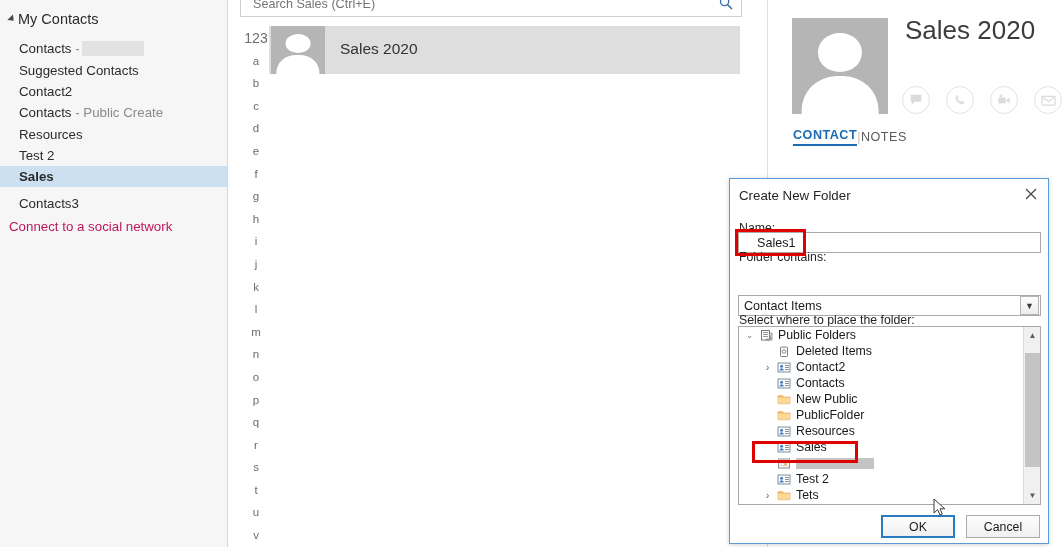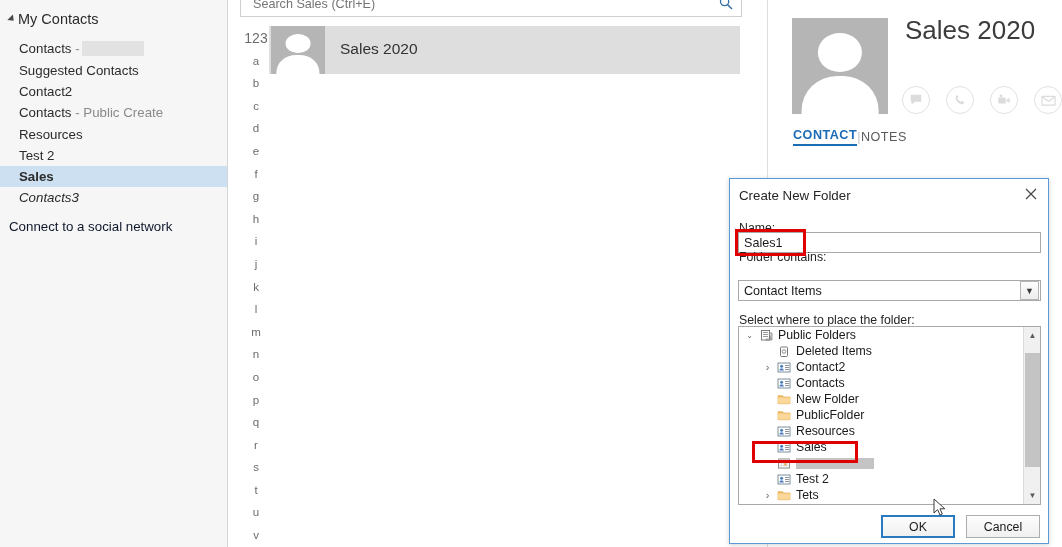--- a/index.html
+++ b/index.html
@@ -70,21 +70,21 @@
     width: 62px;
     height: 15px;
     background: #e2e2e2;
     vertical-align: -3px;
     margin-left: 2px;
   }
   #social-link {
     position: absolute;
     left: 9px; top: 219px;
     font-size: 13.3px;
-    color: #0f172a;
+    color: #be185d;
     white-space: nowrap;
     cursor: pointer;
   }
 
   
   #listpane {
     position: absolute;
     left: 229px; top: 0;
     width: 539px; height: 547px;
     background: #ffffff;
@@ -257,35 +257,35 @@
   #lbl-place { left: 9px; top: 134px; }
 
   #name-input {
     position: absolute;
     left: 8px; top: 53px;
     width: 303px; height: 21px;
     border: 1px solid #a9a9a9;
     background: #ffffff;
     font-size: 12.6px;
     color: #1a1a1a;
-    padding-left: 5px;
+    padding-left: 18px;
     font-family: "Liberation Sans", sans-serif;
     outline: none;
   }
   #name-highlight {
     position: absolute;
     left: 5px; top: 50px;
     width: 71px; height: 27px;
     border: 3px solid #e00000;
     pointer-events: none;
     z-index: 60;
   }
   #combo {
     position: absolute;
-    left: 8px; top: 101px;
+    left: 8px; top: 116px;
     width: 303px; height: 21px;
     border: 1px solid #a9a9a9;
     background: #ffffff;
     display: flex;
     align-items: center;
     cursor: default;
   }
   #combo-value {
     flex: 1;
     padding-left: 5px;
@@ -428,21 +428,21 @@
       <span>My Contacts</span>
     </div>
     <div id="sidebar-items">
         <div class="folder-item" style="top: 38px;"><span>Contacts</span><span class="suffix"> -</span><span class="redact"></span></div>
         <div class="folder-item" style="top: 60px;"><span>Suggested Contacts</span></div>
         <div class="folder-item" style="top: 81px;"><span>Contact2</span></div>
         <div class="folder-item" style="top: 102px;"><span>Contacts</span><span class="suffix"> - Public Create</span></div>
         <div class="folder-item" style="top: 124px;"><span>Resources</span></div>
         <div class="folder-item" style="top: 145px;"><span>Test 2</span></div>
         <div class="folder-item selected" style="top: 166px;"><span>Sales</span></div>
-        <div class="folder-item" style="top: 187px; font-style: italic;"><span>Contacts3</span></div>
+        <div class="folder-item" style="top: 193px;"><span>Contacts3</span></div>
       </div>
     <div id="social-link">Connect to a social network</div>
   </div>
 
   <div id="listpane">
     <div id="search-box">
       <input id="search-input" type="text" placeholder="Search Sales (Ctrl+E)" style="">
       <span id="search-icon">
         <svg width="14" height="14" viewBox="0 0 14 14">
           <circle cx="5.6" cy="5.6" r="4.1" fill="none" stroke="#2f6fa8" stroke-width="1.3"></circle>
@@ -599,21 +599,21 @@
             <span class="tlabel">Contacts</span>
           </div>
           <div class="tnode" style="padding-left: 21px;">
             <span class="tchev"></span>
             <span class="ticon">
               <svg width="14" height="13" viewBox="0 0 14 13">
                 <path d="M1 2.8h4.6l1 1.3H13v6.6H1z" fill="#f5c16c" stroke="#d9a441" stroke-width="0.7"></path>
                 <path d="M1 4.6h12v6H1z" fill="#fbd89a"></path>
               </svg>
             </span>
-            <span class="tlabel">New Folder</span>
+            <span class="tlabel">New Public</span>
           </div>
           <div class="tnode" style="padding-left: 21px;">
             <span class="tchev"></span>
             <span class="ticon">
               <svg width="14" height="13" viewBox="0 0 14 13">
                 <path d="M1 2.8h4.6l1 1.3H13v6.6H1z" fill="#f5c16c" stroke="#d9a441" stroke-width="0.7"></path>
                 <path d="M1 4.6h12v6H1z" fill="#fbd89a"></path>
               </svg>
             </span>
             <span class="tlabel">PublicFolder</span>

